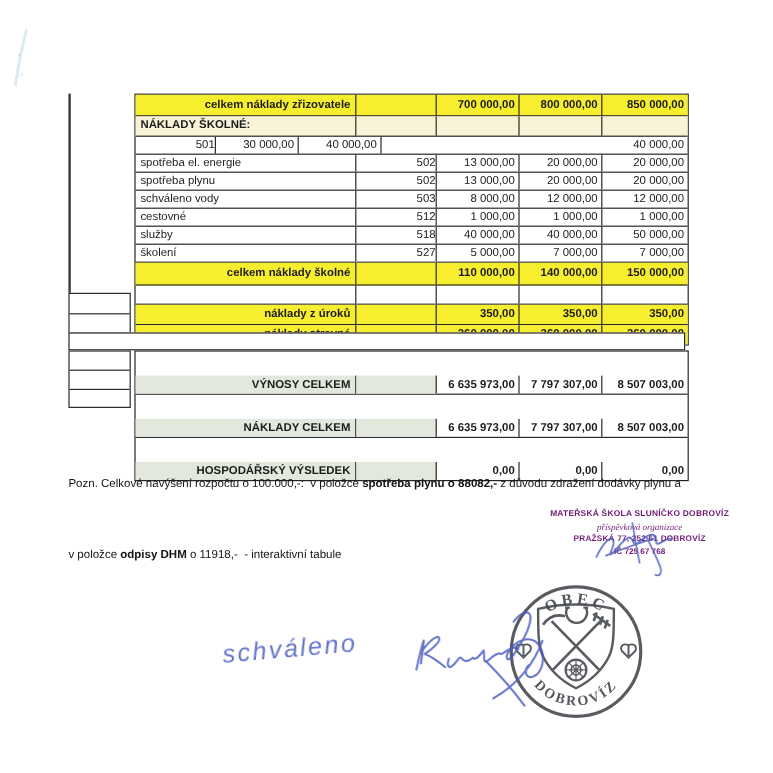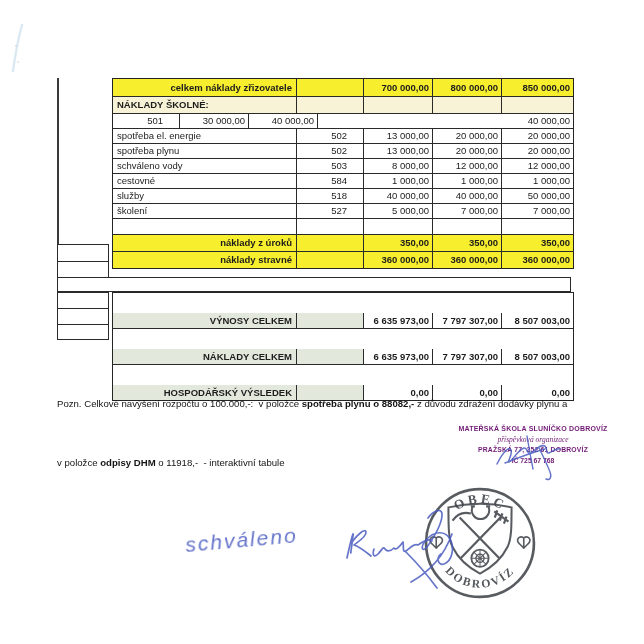--- a/index.html
+++ b/index.html
@@ -8,21 +8,21 @@
 
   
   .tbl{position:absolute;border:1.5px solid #242424;background:#fff;}
   .tblA{left:112px;top:78px;width:460px;}
   .tblB{left:112px;top:292px;width:460px;}
   .rw{display:flex;border-bottom:1px solid #2a2a2a;font-size:9.5px;line-height:1;}
   .rw:last-child{border-bottom:none;}
   .cell{box-sizing:border-box;display:flex;align-items:center;border-right:1px solid #2a2a2a;
         overflow:hidden;white-space:nowrap;}
   .cl{width:184px;padding:0 4px;}
-  .ca{width:67px;justify-content:flex-end;padding-right:16px;}
+  .ca{width:67px;justify-content:flex-end;padding-right:0;}
   .cv{width:69px;justify-content:flex-end;padding-right:3px;}
   .cv.last{border-right:none;flex:1;text-align:center;}
   .h17{height:17px}.h16{height:16px}.h14{height:14px}.h18{height:18px}.h15{height:15px}
   .yl{background:#f7ee2e;font-weight:700;}
   .yl .cl{justify-content:flex-end;}
   .pale{background:#f8f3d6;font-weight:700;}
   .sum{font-weight:700;margin-top:20px;}
   .sum .cl,.sum .ca{background:#e3e8dd;}
   .sum .cl{justify-content:flex-end;}
 
@@ -107,21 +107,21 @@
     <div class="rw h14">
       <div class="cell cl">schváleno vody</div>
       <div class="cell ca">503</div>
       <div class="cell cv">8 000,00</div>
       <div class="cell cv">12 000,00</div>
       <div class="cell cv last">12 000,00</div>
     </div>
 
     <div class="rw h14">
       <div class="cell cl">cestovné</div>
-      <div class="cell ca">584</div>
+      <div class="cell ca">512</div>
       <div class="cell cv">1 000,00</div>
       <div class="cell cv">1 000,00</div>
       <div class="cell cv last">1 000,00</div>
     </div>
 
     <div class="rw h14">
       <div class="cell cl">služby</div>
       <div class="cell ca">518</div>
       <div class="cell cv">40 000,00</div>
       <div class="cell cv">40 000,00</div>
@@ -129,20 +129,27 @@
     </div>
 
     <div class="rw h14">
       <div class="cell cl">školení</div>
       <div class="cell ca">527</div>
       <div class="cell cv">5 000,00</div>
       <div class="cell cv">7 000,00</div>
       <div class="cell cv last">7 000,00</div>
     </div>
 
+    <div class="rw yl h18">
+      <div class="cell cl">celkem náklady školné</div>
+      <div class="cell ca"></div>
+      <div class="cell cv">110 000,00</div>
+      <div class="cell cv">140 000,00</div>
+      <div class="cell cv last">150 000,00</div>
+    </div>
 
     <div class="rw h15">
       <div class="cell cl"></div>
       <div class="cell ca"></div>
       <div class="cell cv"></div>
       <div class="cell cv"></div>
       <div class="cell cv last"></div>
     </div>
 
     <div class="rw yl h16">

